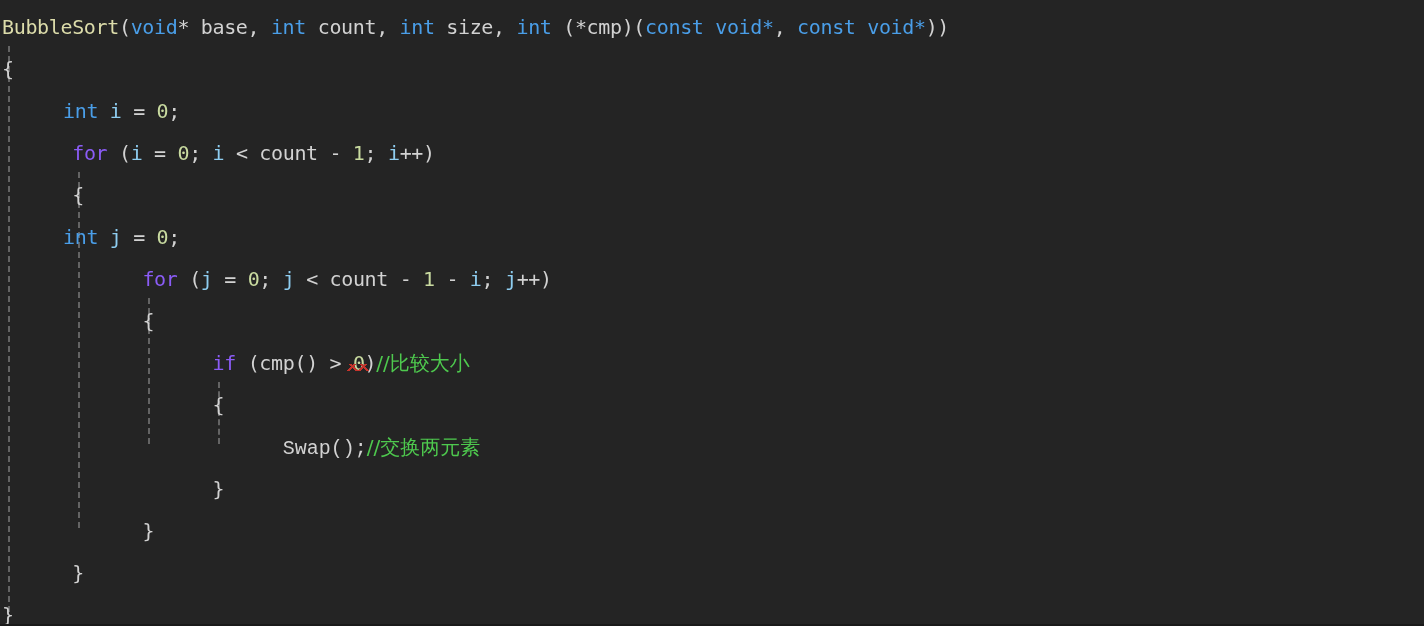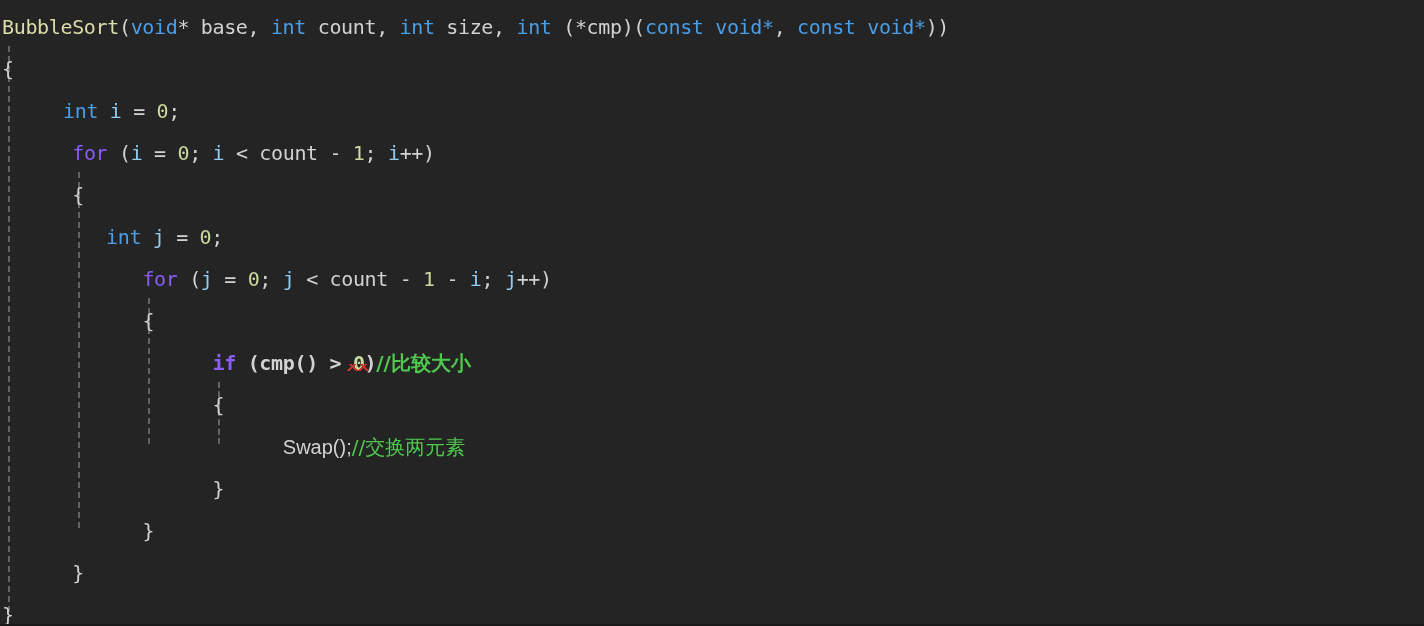--- a/index.html
+++ b/index.html
@@ -63,44 +63,44 @@
     width: 22px;
     background-image:
       linear-gradient(45deg, transparent 45%, #c4342c 45%, #c4342c 62%, transparent 62%),
       linear-gradient(-45deg, transparent 45%, #c4342c 45%, #c4342c 62%, transparent 62%);
     background-size: 11px 7px;
     background-repeat: repeat-x;
   }
 
   
   .cjk { font-family: "DejaVu Sans", "Liberation Sans", sans-serif; letter-spacing: 0; }
-  .prop { font-family: Liberation Sans, sans-serif; letter-spacing: 0; }
+  .prop { font-family: Liberation Mono, monospace; letter-spacing: 0; }
 </style>
 </head>
 <body>
 
 <div id="editor">
 
   <div id="guides">
       <div class="guide" style="left: 8px; top: 46px; height: 566px;"></div>
       <div class="guide" style="left: 78px; top: 172px; height: 356px;"></div>
       <div class="guide" style="left: 148px; top: 298px; height: 146px;"></div>
       <div class="guide" style="left: 218px; top: 382px; height: 62px;"></div>
     </div>
 
   <div class="code-layer" id="code-layer">
       <div class="line" style="padding-left: 2px;"><span class="t-fn">BubbleSort</span><span class="t-punc">(</span><span class="t-kw-type">void</span><span class="t-plain">* base, </span><span class="t-kw-type">int</span><span class="t-plain"> count, </span><span class="t-kw-type">int</span><span class="t-plain"> size, </span><span class="t-kw-type">int</span><span class="t-plain"> (*cmp)(</span><span class="t-kw-type">const void*</span><span class="t-plain">, </span><span class="t-kw-type">const void*</span><span class="t-plain">))</span></div>
       <div class="line" style="padding-left: 2px;"><span class="t-punc">{</span></div>
       <div class="line" style="padding-left: 63px;"><span class="t-kw-type">int</span><span class="t-plain"> </span><span class="t-var">i</span><span class="t-plain"> = </span><span class="t-num">0</span><span class="t-plain">;</span></div>
       <div class="line" style="padding-left: 72.2px;"><span class="t-kw-ctrl">for</span><span class="t-plain"> (</span><span class="t-var">i</span><span class="t-plain"> = </span><span class="t-num">0</span><span class="t-plain">; </span><span class="t-var">i</span><span class="t-plain"> &lt; count - </span><span class="t-num">1</span><span class="t-plain">; </span><span class="t-var">i</span><span class="t-plain">++)</span></div>
       <div class="line" style="padding-left: 72.2px;"><span class="t-punc">{</span></div>
-      <div class="line" style="padding-left: 106px;"><span class="t-kw-type">int</span><span class="t-plain"> </span><span class="t-var">j</span><span class="t-plain"> = </span><span class="t-num">0</span><span class="t-plain">;</span></div>
+      <div class="line" style="padding-left: 63px;"><span class="t-kw-type">int</span><span class="t-plain"> </span><span class="t-var">j</span><span class="t-plain"> = </span><span class="t-num">0</span><span class="t-plain">;</span></div>
       <div class="line" style="padding-left: 142.4px;"><span class="t-kw-ctrl">for</span><span class="t-plain"> (</span><span class="t-var">j</span><span class="t-plain"> = </span><span class="t-num">0</span><span class="t-plain">; </span><span class="t-var">j</span><span class="t-plain"> &lt; count - </span><span class="t-num">1</span><span class="t-plain"> - </span><span class="t-var">i</span><span class="t-plain">; </span><span class="t-var">j</span><span class="t-plain">++)</span></div>
       <div class="line" style="padding-left: 142.4px;"><span class="t-punc">{</span></div>
-      <div class="line" style="padding-left: 212.6px; font-weight: bold;"><span class="t-kw-ctrl">if</span><span class="t-plain"> (cmp() &gt; </span><span class="t-num">0</span><span class="t-plain">)</span><span class="t-comment cjk">//比较大小</span></div>
+      <div class="line" style="padding-left: 212.6px;"><span class="t-kw-ctrl">if</span><span class="t-plain"> (cmp() &gt; </span><span class="t-num">0</span><span class="t-plain">)</span><span class="t-comment cjk">//比较大小</span></div>
       <div class="line" style="padding-left: 212.6px;"><span class="t-punc">{</span></div>
       <div class="line" style="padding-left: 282.8px;"><span class="t-plain prop">Swap();</span><span class="t-comment cjk">//交换两元素</span></div>
       <div class="line" style="padding-left: 212.6px;"><span class="t-punc">}</span></div>
       <div class="line" style="padding-left: 142.4px;"><span class="t-punc">}</span></div>
       <div class="line" style="padding-left: 72.2px;"><span class="t-punc">}</span></div>
       <div class="line" style="padding-left: 2px;"><span class="t-punc">}</span></div>
     </div>
 
   <div id="diagnostics">
       <div class="squiggle" style="left: 347px; top: 364px; width: 22px;"></div>

